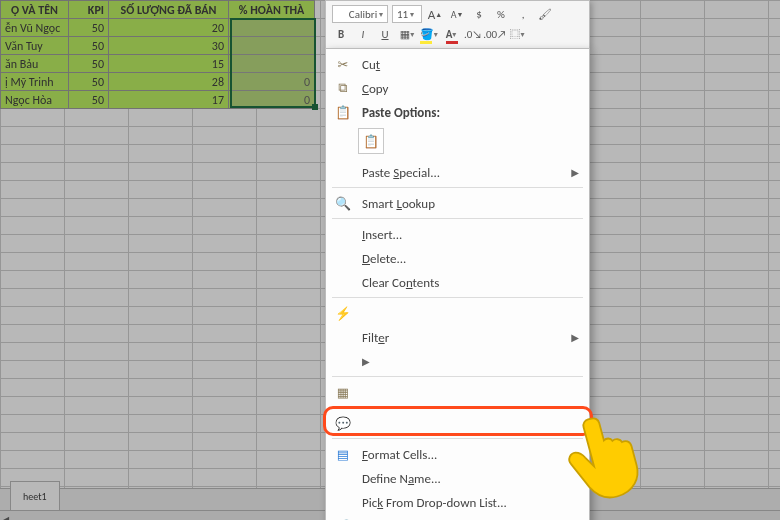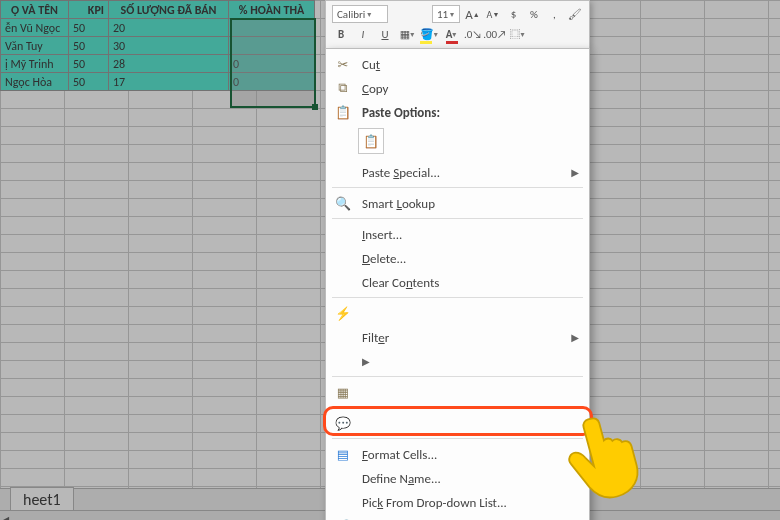--- a/index.html
+++ b/index.html
@@ -35,26 +35,26 @@
     border-collapse: collapse;
     position: absolute;
     left: 0; top: 0;
     font-size: 12px;
     background: #fff;
   }
   table.data th, table.data td {
     border: 1px solid #9e9e9e;
     padding: 1px 4px;
     height: 18px;
-    background: #5eead4;
+    background: #bef264;
     text-align: left;
     white-space: nowrap;
   }
   table.data th { font-weight: bold; text-align: center; }
-  table.data td.num { }
+  table.data td.num { text-align: right; }
   table.data .colA { width: 68px; }
   table.data .colB { width: 40px; text-align: right; }
   table.data .colC { width: 120px; }
   table.data .colD { width: 86px; }
   
   .selection {
     position: absolute;
     left: 230px; top: 18px;
     width: 86px; height: 90px;
     border: 2px solid #217346;
@@ -75,25 +75,25 @@
     border: 1px solid #bcbcbc;
     box-shadow: 2px 2px 6px rgba(0,0,0,0.25);
     z-index: 60;
     padding: 3px 6px 4px 6px;
     font-size: 11px;
     color:#555;
   }
   .minitoolbar .row { display:flex; align-items:center; gap:4px; height:20px;}
   .minitoolbar .fontbox {
     border:1px solid #bbb; background:#fff; padding:0 4px; height:18px;
-    display:flex; align-items:center; min-width:56px;
+    display:flex; align-items:center; min-width:56px;justify-content:flex-end;
   }
   .minitoolbar .sizebox {
     border:1px solid #bbb; background:#fff; padding:0 4px; height:18px;
-    display:flex; align-items:center; width:30px;margin-left:40px;
+    display:flex; align-items:center; width:30px;
   }
   .mt-btn { width:18px; height:18px; display:flex; align-items:center; justify-content:center; color:#555; }
   .mt-btn.bold { font-weight:bold; }
   .mt-btn.italic { font-style:italic; }
   .mt-btn.under { text-decoration:underline; }
   .mt-btn .bar { display:block; width:12px; height:3px; margin-top:2px;}
   .caret { font-size:8px; color:#777; }
   
   .context {
     position: absolute;
@@ -153,21 +153,21 @@
   
   .tabstrip {
     position:absolute; left:0; bottom:10px; right:0;
     height:22px; background:#f0f0f0;
     border-top:1px solid #bbb;
     display:flex; align-items:flex-end;
     padding-left:10px;
   }
   .sheet-tab {
     background:#fff; border:1px solid #bbb; border-bottom:none;
-    padding:2px 12px; font-size:16px; margin-bottom:-1px;
+    padding:8px 12px; font-size:10px; margin-bottom:-1px;
   }
   .scrollbar {
     position:absolute; left:0; right:0; bottom:0; height:10px;
     background:#eee; border-top:1px solid #bbb;
   }
   .sb-left,.sb-right{width:12px;height:10px;display:inline-block;text-align:center;font-size:8px;color:#666;}
 </style>
 </head>
 <body>
 
@@ -185,20 +185,26 @@
     <tr>
       <td>ễn Vũ Ngọc</td>
       <td class="num">50</td>
       <td class="num">20</td>
       <td class="num"></td>
     </tr>
     <tr>
       <td>Văn Tuy</td>
       <td class="num">50</td>
       <td class="num">30</td>
+      <td class="num"></td>
+    </tr>
+    <tr>
+      <td>ăn Bảu</td>
+      <td class="num">50</td>
+      <td class="num">15</td>
       <td class="num"></td>
     </tr>
     <tr>
       <td>ị Mỹ Trinh</td>
       <td class="num">50</td>
       <td class="num">28</td>
       <td class="num">0</td>
     </tr>
     <tr>
       <td>Ngọc Hòa</td>

